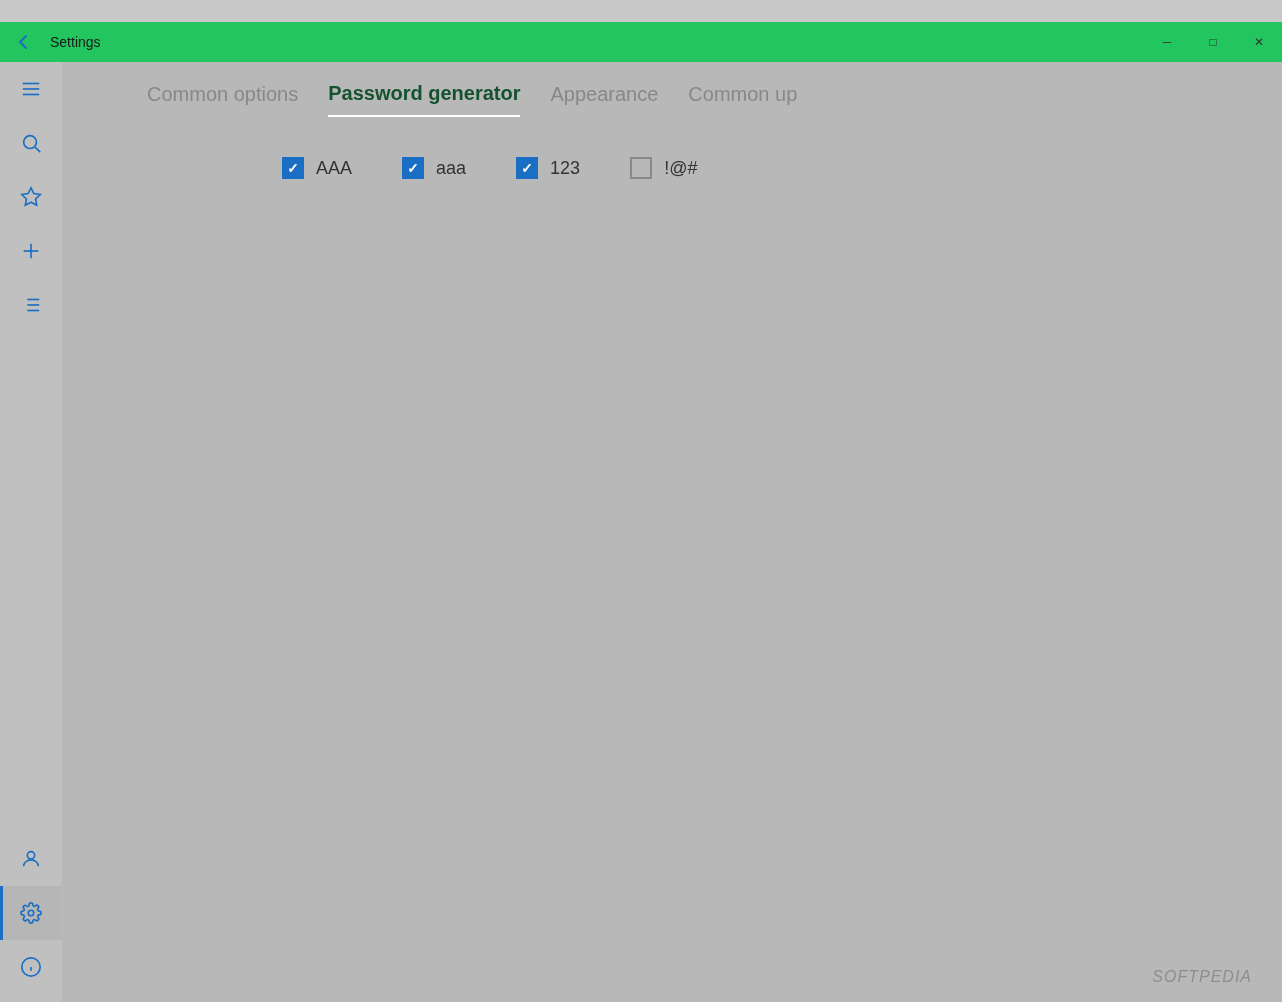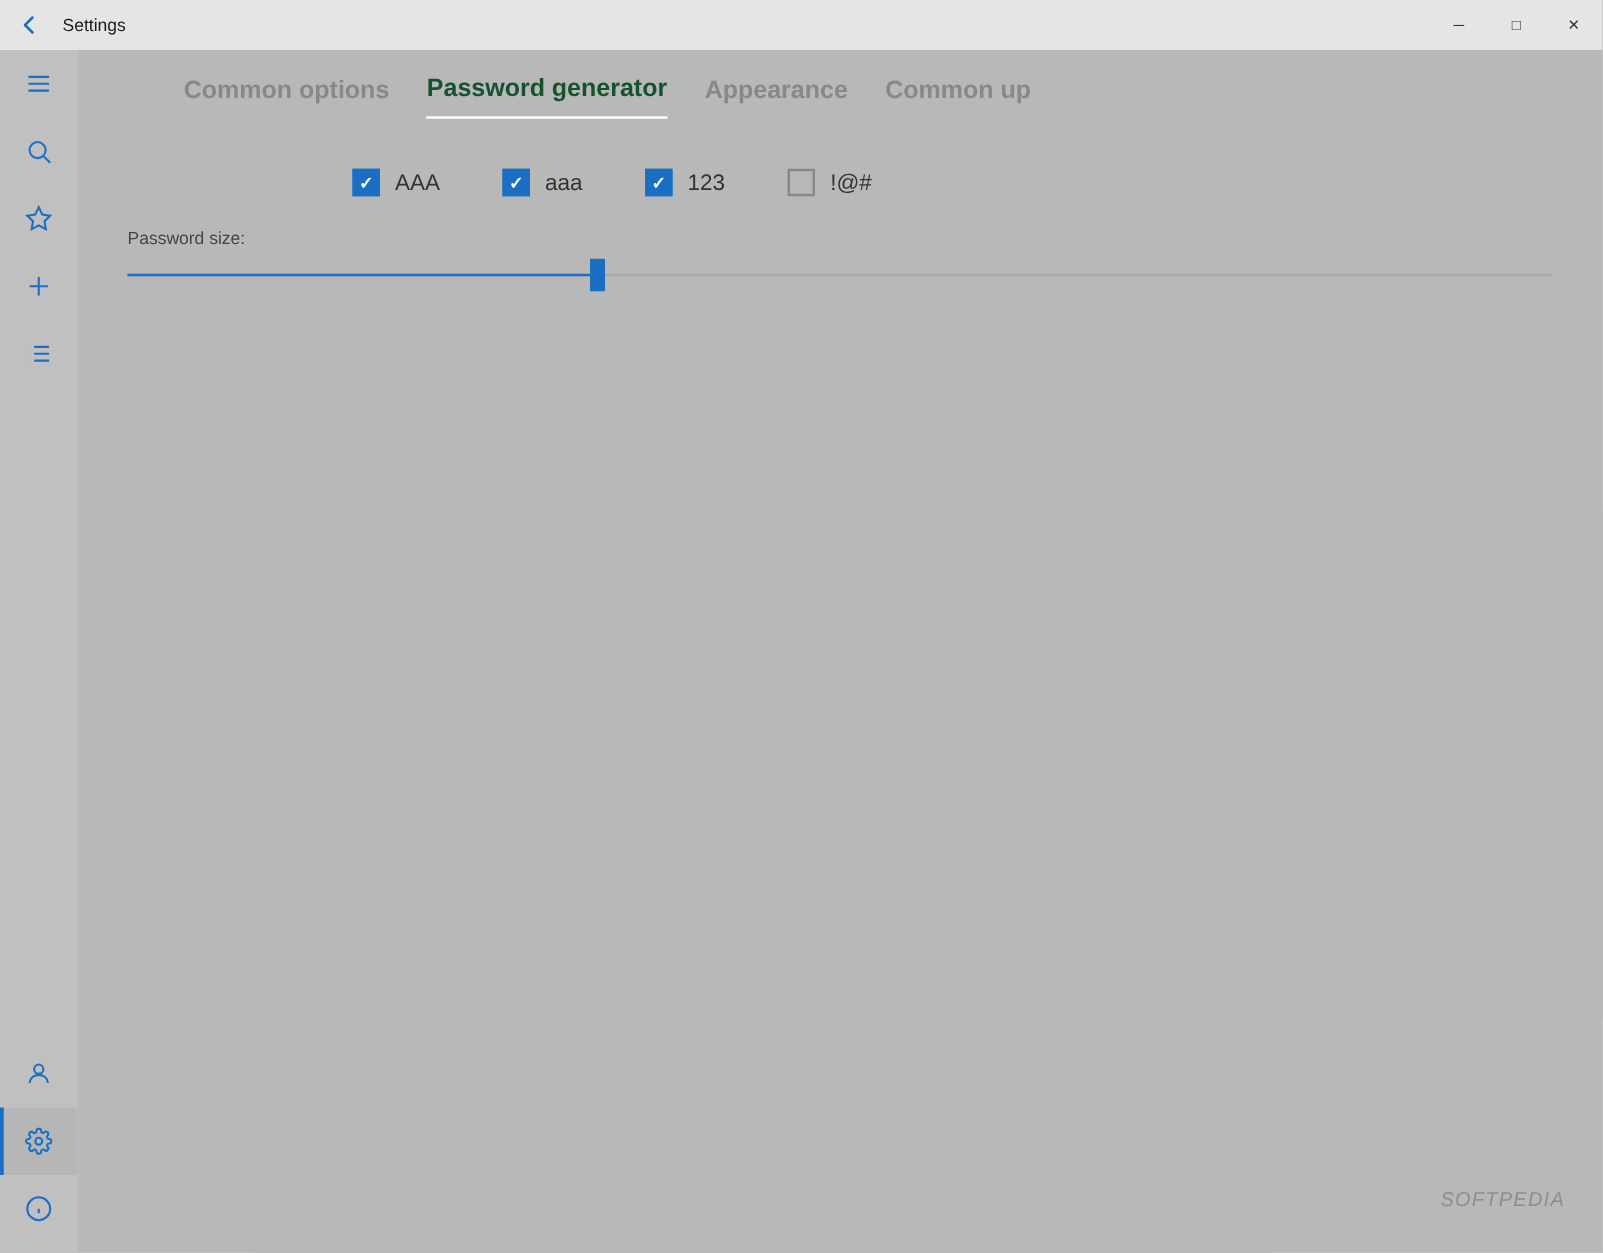--- a/index.html
+++ b/index.html
@@ -10,26 +10,27 @@
       background: #c8c8c8;
       font-family: 'Segoe UI', Arial, sans-serif;
       overflow: hidden;
       display: flex;
       flex-direction: column;
     }
 
     
     .titlebar {
       height: 40px;
-      background: #e5e5e5;
+      background: #22c55e;
       display: flex;
       align-items: center;
       justify-content: space-between;
       padding: 0 0 0 8px;
       flex-shrink: 0;
+      margin-top: 22px;
     }
 
     .titlebar-left {
       display: flex;
       align-items: center;
       gap: 10px;
     }
 
     .titlebar-title {
       font-size: 14px;
@@ -139,21 +140,21 @@
       gap: 30px;
       flex-shrink: 0;
     }
 
     .tab {
       font-size: 20px;
       color: #888;
       cursor: pointer;
       padding-bottom: 10px;
       white-space: nowrap;
-      font-weight: 700;
+      font-weight: 400;
     }
 
     .tab.active {
       color: #14532d;
       font-weight: 600;
     }
 
     
     .tab.active {
       border-bottom: 2px solid white;
@@ -258,21 +259,21 @@
       width: 12px;
       height: 26px;
       background: #1a6fc4;
       cursor: pointer;
       z-index: 2;
     }
 
     
     .watermark {
       position: absolute;
-      bottom: 32px;
+      bottom: 16px;
       right: 30px;
       font-size: 16px;
       color: rgba(100,100,100,0.5);
       font-style: italic;
       letter-spacing: 1px;
     }
 
     
     .icon-svg {
       width: 22px;
@@ -434,26 +435,18 @@
           </div>
 
           <div class="checkbox-item">
             <div class="checkbox-box unchecked">
             </div>
             <span class="checkbox-label">!@#</span>
           </div>
 
         </div>
 
-        <div class="password-size-section">
-          <span class="password-size-label">Password size:</span>
-          <div class="slider-container">
-            <div class="slider-track"></div>
-            <div class="slider-track-filled"></div>
-            <div class="slider-thumb"></div>
-          </div>
-        </div>
       </div>
     </div>
 
     <div class="watermark">SOFTPEDIA</div>
   </div>
 </div>
 
 </body></html>

